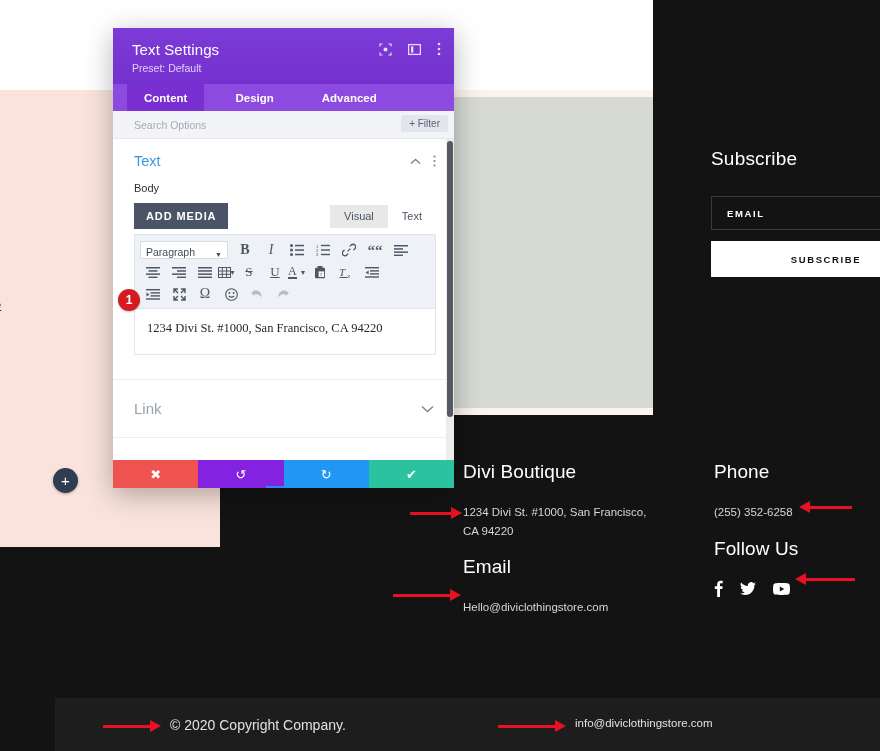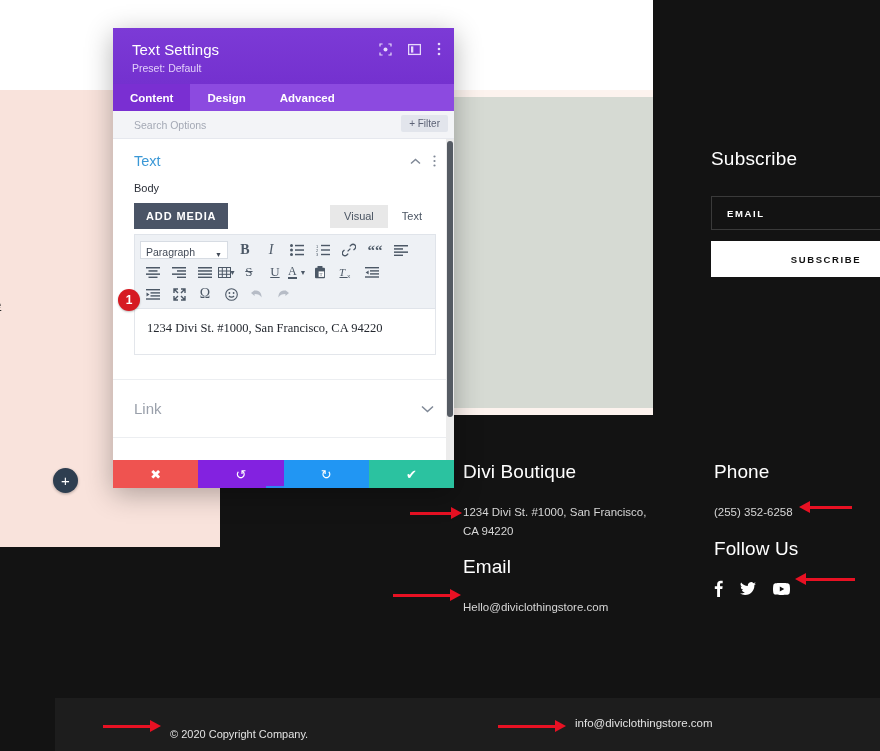--- a/index.html
+++ b/index.html
@@ -50,21 +50,21 @@
   .col-boutique { left:463px; top:461px; width:185px; }
   .col-email    { left:463px; top:556px; width:210px; }
   .col-phone    { left:714px; top:461px; width:180px; }
   .col-follow   { left:714px; top:538px; width:180px; }
 
   .social-row { display:flex; gap:17px; margin-top:6px; }
   .social-row span { color:#fff; display:inline-flex; align-items:center; }
 
   
   .copybar { position:absolute; left:55px; top:698px; width:825px; height:53px; background:#1d1d1d; }
-  .copybar .c-left  { position:absolute; left:115px; top:30px; font-size:11px; color:#e2e2e2; }
+  .copybar .c-left  { position:absolute; left:115px; top:19px; font-size:14px; color:#e2e2e2; }
   .copybar .c-right { position:absolute; left:520px; top:19px; font-size:11.5px; color:#e2e2e2; }
 
   
   .arrow { position:absolute; height:3px; background:#e81123; }
   .arrow::after { content:""; position:absolute; top:-5px; width:0; height:0;
                   border-top:6.5px solid transparent; border-bottom:6.5px solid transparent; }
   .arrow.right::after { right:-10px; border-left:11px solid #e81123; }
   .arrow.left::after  { left:-10px;  border-right:11px solid #e81123; }
 
   
@@ -74,21 +74,21 @@
   .m-head { background:#7b3fd4; background:linear-gradient(#7c3ad6,#7431cf);
             padding:13px 16px 10px 19px; position:relative; }
   .m-head h1 { color:#fff; font-size:15px; font-weight:normal; letter-spacing:.1px; }
   .m-preset { color:#e2cffa; font-size:10.5px; margin-top:4px; }
   .m-head-icons { position:absolute; right:13px; top:14px; display:flex; gap:16px;
                   align-items:center; }
   .m-head-icons span { color:#e7d9fb; display:inline-flex; cursor:pointer; }
 
   .m-tabs { display:flex; background:#8c4ae0; height:27px; }
   .m-tab { font-size:11.5px; color:#fff; font-weight:bold; display:flex; align-items:center;
-           padding:0 17px; cursor:pointer; }
+           padding:0 17px; cursor:pointer;margin-left:14px; }
   .m-tab.active { background:#7a2fd2; }
 
   .m-search { height:28px; background:#f3f4f7; border-bottom:1px solid #e6e8ee;
               display:flex; align-items:center; padding:0 6px 0 21px; position:relative; }
   .m-search .sp { font-size:10.5px; color:#a4a9b5; }
   .m-filter { position:absolute; right:6px; top:4px; background:#e2e5ec; color:#5c6276;
               font-size:10px; padding:3px 8px; border-radius:2px; cursor:pointer; }
 
   .m-body { flex:1; overflow:hidden; position:relative; background:#fff; }
   .m-scroll-track { position:absolute; right:0; top:0; width:8px; height:100%; background:#ececec; }

